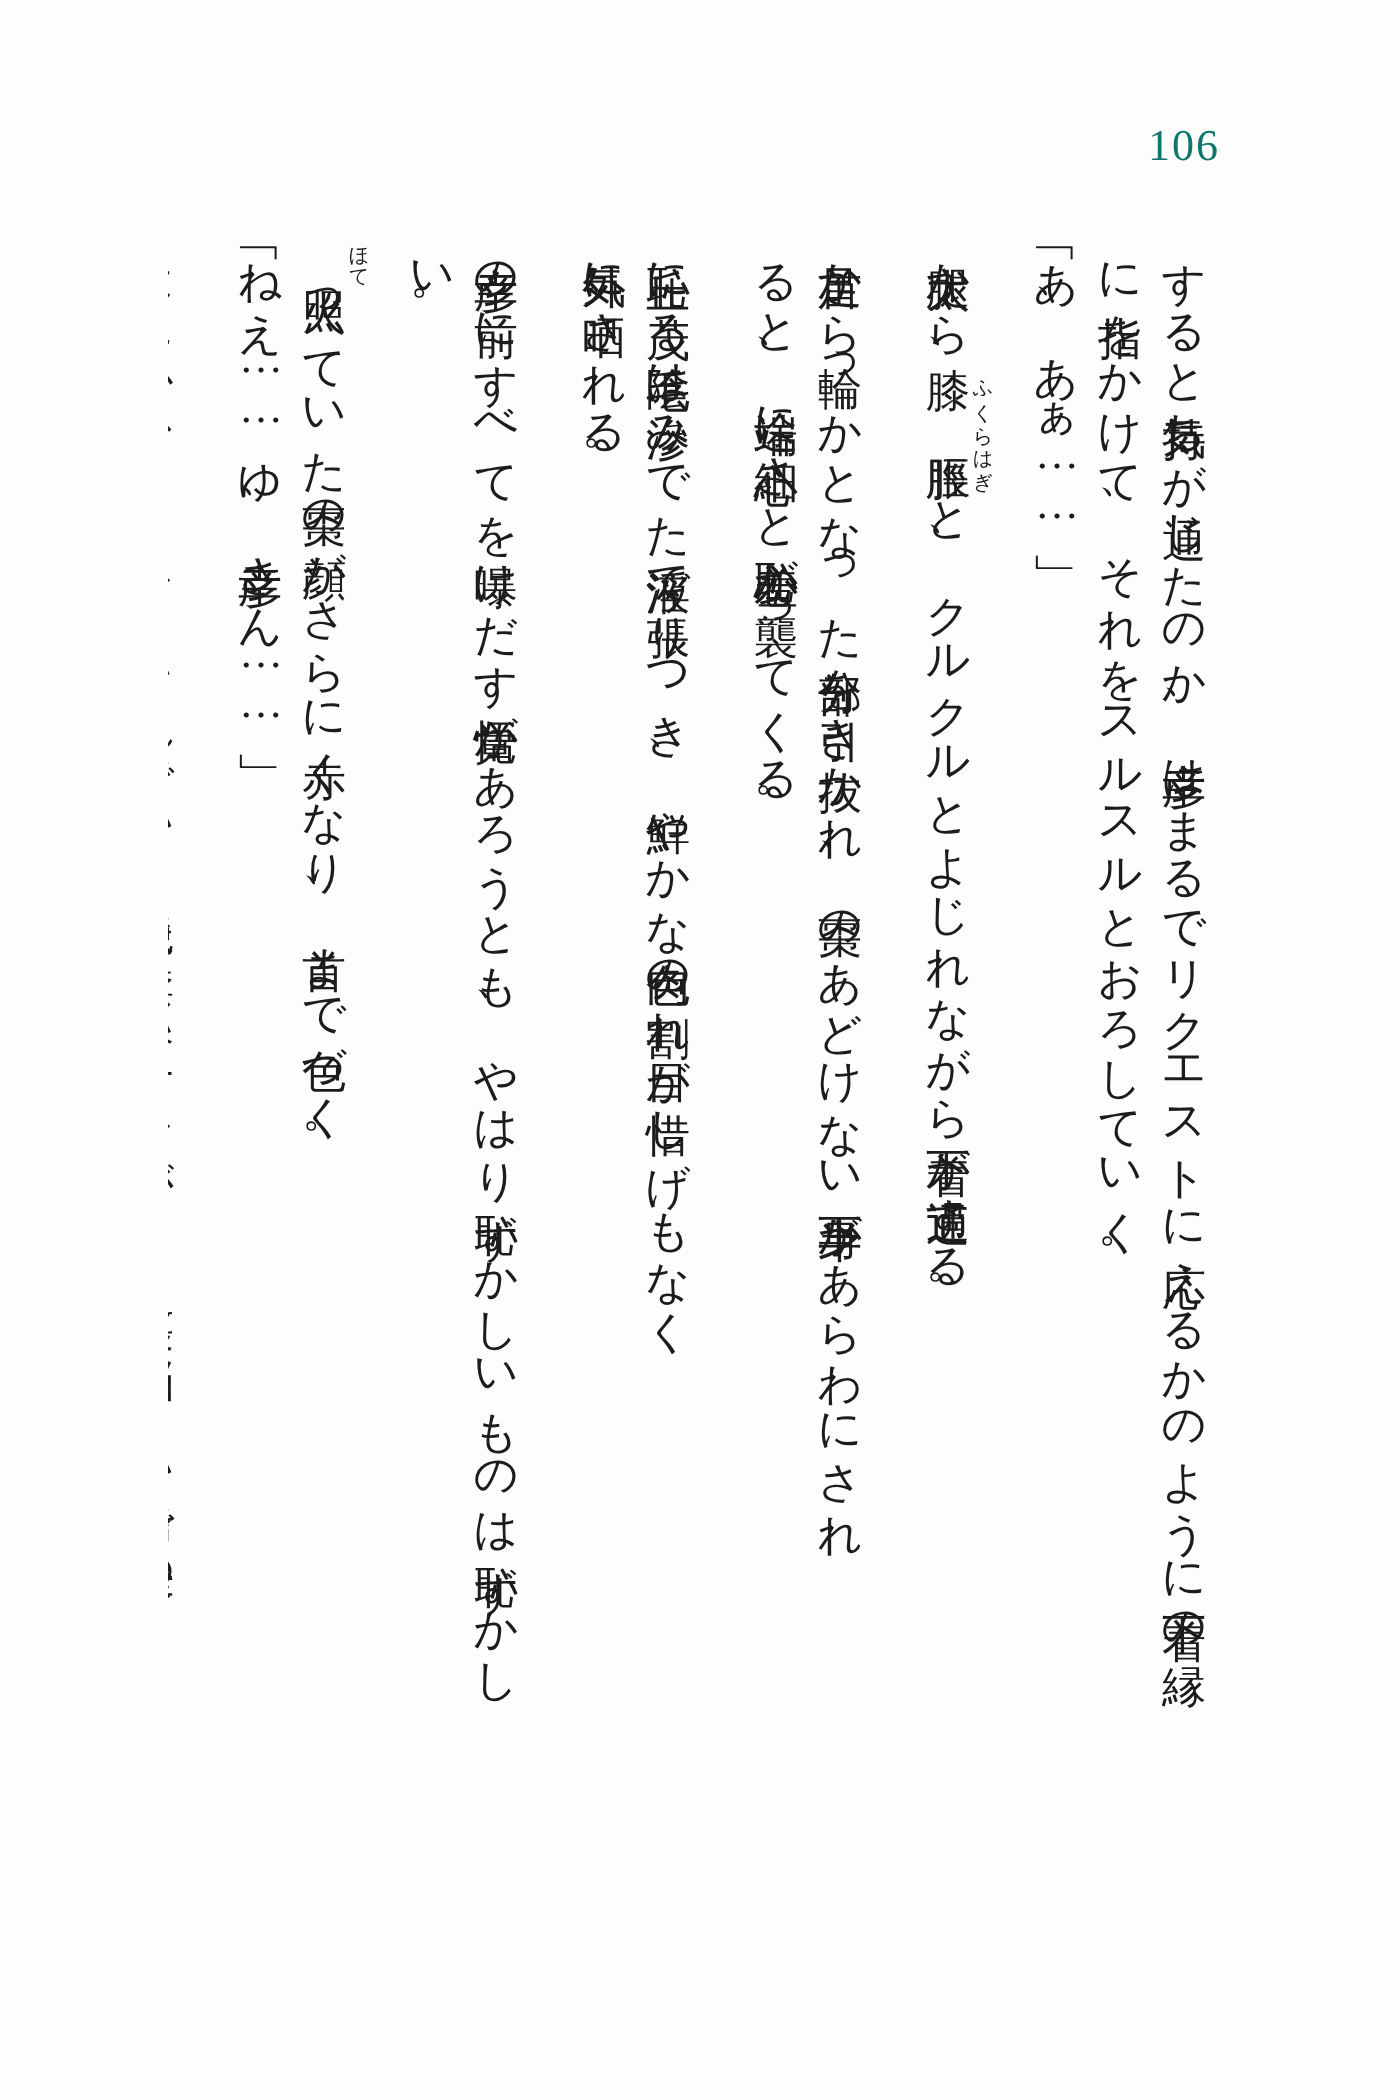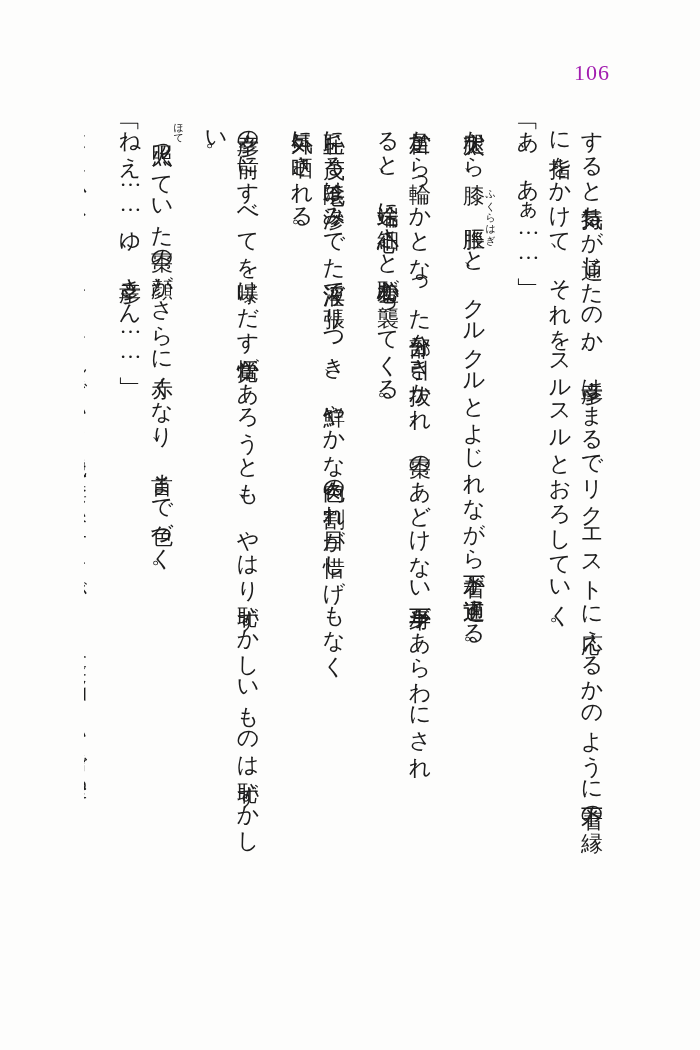--- a/index.html
+++ b/index.html
@@ -18,21 +18,21 @@
     position: absolute;
     inset: 0;
     background: #fdfdfc;
   }
   .page-number {
     position: absolute;
     top: 60px;
     left: 574px;
     font-size: 22px;
     letter-spacing: 1px;
-    color: #a21caf;
+    color: #0f766e;
   }
   .text-area {
     position: absolute;
     top: 116px;
     right: 70px;
     width: 546px;
     height: 842px;
     writing-mode: vertical-rl;
     text-orientation: upright;
     font-size: 22px;

